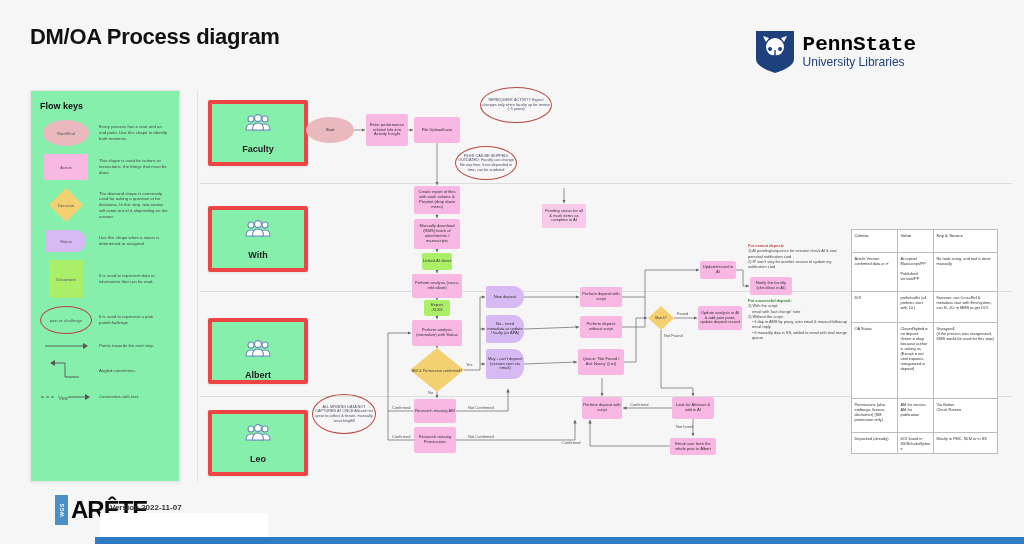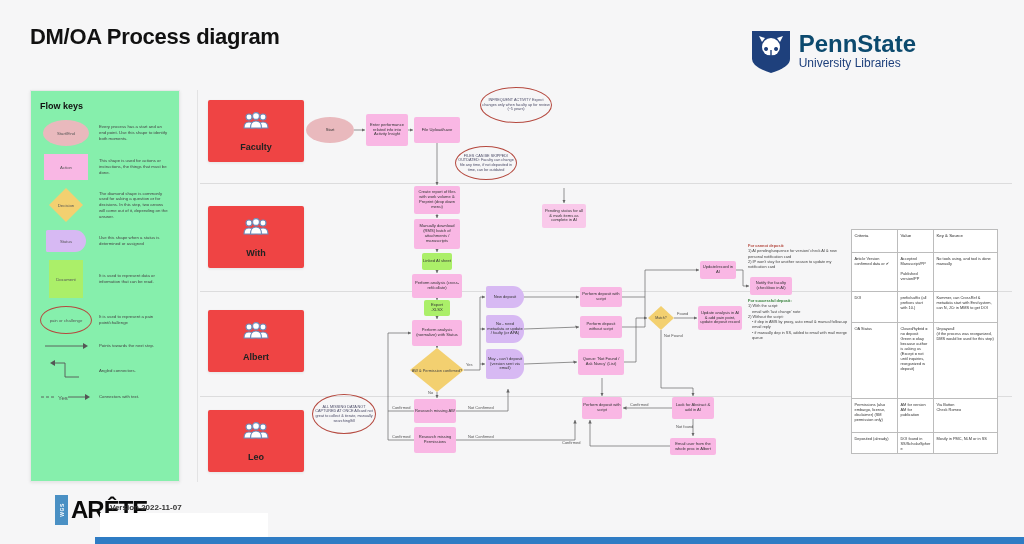--- a/index.html
+++ b/index.html
@@ -4,40 +4,40 @@
 <style>
   html,body{margin:0;padding:0;}
   body{
     width:1024px;height:544px;position:relative;overflow:hidden;
     background:#f6f6f7;font-family:"Liberation Sans", sans-serif;color:#222;
   }
   .abs{position:absolute;}
   
   .page-title{left:30px;top:24px;font-size:22px;font-weight:bold;color:#111;letter-spacing:-0.3px;}
   .brand{right:108px;top:30px;display:flex;align-items:center;gap:8px;}
-  .brand-name{font-family:Liberation Sans, sans-serif;font-weight:bold;font-size:24px;color:#0c4a6e;line-height:1;}
+  .brand-name{font-family:Liberation Mono, monospace;font-weight:bold;font-size:21px;color:#000000;line-height:1;}
   .brand-sub{font-size:12px;color:#1e407c;line-height:1.3;}
   
   .legend{left:30px;top:90px;width:150px;height:392px;background:#86efac;border:1px solid #e7e7e8;
     box-shadow:0 1px 3px rgba(0,0,0,.08);padding:10px 9px;box-sizing:border-box;}
   .legend-title{font-size:9px;font-weight:bold;margin-bottom:9px;color:#111;}
   .legend-row{display:flex;align-items:center;gap:7px;margin-bottom:8px;}
   .legend-icon{width:52px;min-width:52px;display:flex;justify-content:center;align-items:center;}
   .legend-desc{font-size:4.3px;line-height:1.35;color:#444;}
   .shape-label{font-size:4.3px;color:#555;display:flex;align-items:center;justify-content:center;text-align:center;}
   .sh-ellipse{width:46px;height:26px;border-radius:50%;background:#e9b9bd;}
   .sh-rect{width:44px;height:26px;background:#f9b7e4;}
   .sh-diamond{width:34px;height:34px;background:#f3d070;clip-path:polygon(50% 0,100% 50%,50% 100%,0 50%);}
   .sh-status{width:40px;height:22px;background:#d7b9f3;border-radius:2px 14px 14px 2px;}
   .sh-doc{width:34px;height:38px;background:#abef69;}
   .sh-pain{width:50px;height:26px;border-radius:50%;border:1px solid #b5493f;background:transparent;}
   
   .lane-line{height:1px;background:#dcdcdd;left:200px;width:812px;}
   .v-sep{width:1px;background:#e3e3e4;left:197px;top:90px;height:392px;}
-  .lane-card{left:208px;width:92px;height:58px;background:#ef4444;border:2px solid #ef4444;border-radius:2px;
+  .lane-card{left:208px;width:92px;height:58px;background:#86efac;border:4px solid #ef4444;border-radius:2px;
     box-shadow:0 1px 3px rgba(0,0,0,.08);display:flex;flex-direction:column;align-items:center;justify-content:center;gap:10px;}
   .lane-label{font-size:9px;font-weight:bold;color:#222;}
   
   .node{position:absolute;display:flex;align-items:center;justify-content:center;text-align:center;
     font-size:4.1px;line-height:1.2;color:#333;background:#f9b7e4;border-radius:2px;padding:1px;box-sizing:border-box;}
   .node.green{background:#abef69;}
   .node.purple{background:#d7b9f3;border-radius:2px 11px 11px 2px;}
   .node.salmon{background:#e9b9bd;border-radius:50%;}
   .node.painell{background:transparent;border:1px solid #b5493f;border-radius:50%;font-size:3.8px;color:#4a4a66;}
   .node.lightpink{background:#f9c9ea;}
@@ -178,21 +178,21 @@
       <circle cx="8" cy="7" r="3"></circle>
         <path d="M3 18 q0 -6 5 -6 q5 0 5 6 z"></path>
       <circle cx="22" cy="7" r="3"></circle>
         <path d="M17 18 q0 -6 5 -6 q5 0 5 6 z"></path>
       <circle cx="15" cy="6" r="3.4"></circle>
         <path d="M9.5 18 q0 -7 5.5 -7 q5.5 0 5.5 7 z"></path>
     </g>
   </svg>
   <div class="lane-label">With</div>
 </div>
-<div class="abs lane-card" style="top:310px;">
+<div class="abs lane-card" style="top:318px;justify-content:flex-end;">
   <svg width="30" height="22" viewBox="0 0 30 22">
     <g fill="#fff" stroke="#6b8cba" stroke-width="1.1">
       <circle cx="8" cy="7" r="3"></circle>
         <path d="M3 18 q0 -6 5 -6 q5 0 5 6 z"></path>
       <circle cx="22" cy="7" r="3"></circle>
         <path d="M17 18 q0 -6 5 -6 q5 0 5 6 z"></path>
       <circle cx="15" cy="6" r="3.4"></circle>
         <path d="M9.5 18 q0 -7 5.5 -7 q5.5 0 5.5 7 z"></path>
     </g>
   </svg>

